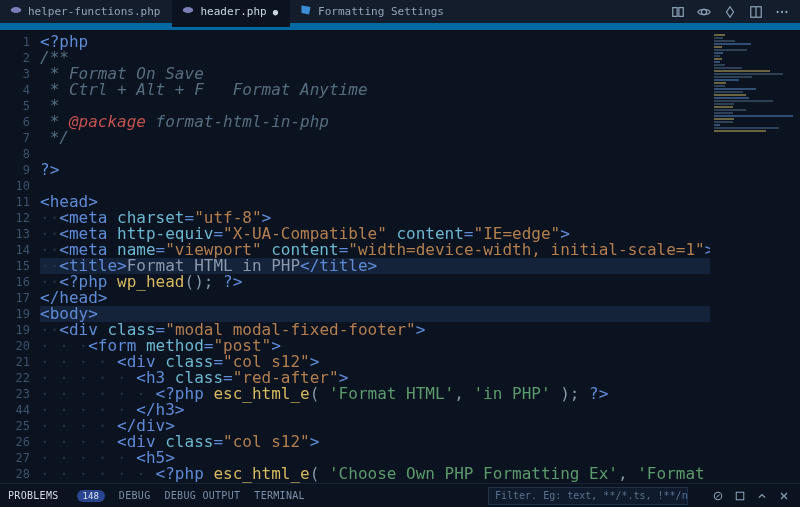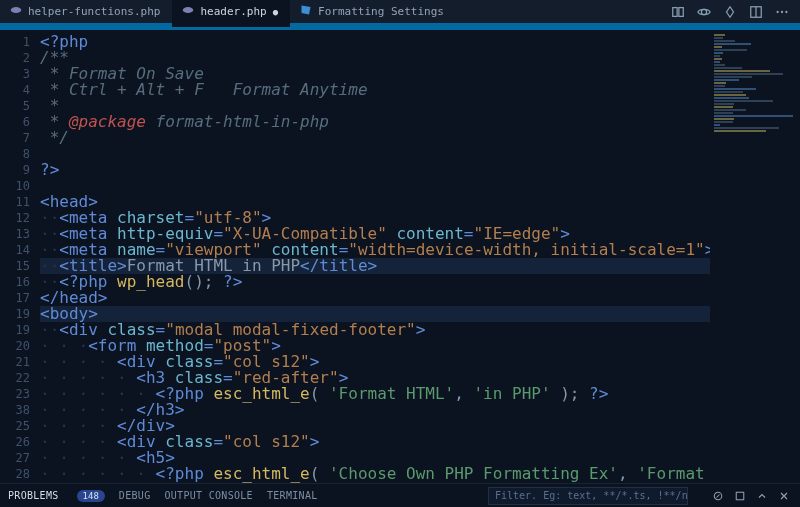--- a/index.html
+++ b/index.html
@@ -227,21 +227,21 @@
       <div>14</div>
       <div>15</div>
       <div>16</div>
       <div>17</div>
       <div>19</div>
       <div>19</div>
       <div>20</div>
       <div>21</div>
       <div>22</div>
       <div>23</div>
-      <div>38</div>
+      <div>44</div>
       <div>25</div>
       <div>26</div>
       <div>27</div>
       <div>28</div>
       <div>29</div>
     </div>
   <div class="code" id="code"><div><span class="t-tag">&lt;?php</span></div><div><span class="t-comment">/**</span></div><div><span class="t-comment"> * Format On Save</span></div><div><span class="t-comment"> * Ctrl + Alt + F   Format Anytime</span></div><div><span class="t-comment"> *</span></div><div><span class="t-comment"> * </span><span class="t-pkg">@package</span><span class="t-comment"> format-html-in-php</span></div><div><span class="t-comment"> */</span></div><div></div><div><span class="t-tag">?&gt;</span></div><div></div><div><span class="t-tag">&lt;head&gt;</span></div><div><span class="t-whitespace">··</span><span class="t-tag">&lt;meta </span><span class="t-attr">charset</span><span class="t-op">=</span><span class="t-str">"utf-8"</span><span class="t-tag">&gt;</span></div><div><span class="t-whitespace">··</span><span class="t-tag">&lt;meta </span><span class="t-attr">http-equiv</span><span class="t-op">=</span><span class="t-str">"X-UA-Compatible" </span><span class="t-attr">content</span><span class="t-op">=</span><span class="t-str">"IE=edge"</span><span class="t-tag">&gt;</span></div><div><span class="t-whitespace">··</span><span class="t-tag">&lt;meta </span><span class="t-attr">name</span><span class="t-op">=</span><span class="t-str">"viewport" </span><span class="t-attr">content</span><span class="t-op">=</span><span class="t-str">"width=device-width, initial-scale=1"</span><span class="t-tag">&gt;</span></div><div class="hl"><span class="t-whitespace">··</span><span class="t-tag">&lt;title&gt;</span><span>Format HTML in PHP</span><span class="t-tag">&lt;/title&gt;</span></div><div><span class="t-whitespace">··</span><span class="t-tag">&lt;?php </span><span class="t-fn">wp_head</span><span>(); </span><span class="t-tag">?&gt;</span></div><div><span class="t-tag">&lt;/head&gt;</span></div><div class="hl"><span class="t-tag">&lt;body&gt;</span></div><div><span class="t-whitespace">··</span><span class="t-tag">&lt;div </span><span class="t-attr">class</span><span class="t-op">=</span><span class="t-str">"modal modal-fixed-footer"</span><span class="t-tag">&gt;</span></div><div><span class="t-whitespace">· · ·</span><span class="t-tag">&lt;form </span><span class="t-attr">method</span><span class="t-op">=</span><span class="t-str">"post"</span><span class="t-tag">&gt;</span></div><div><span class="t-whitespace">· · · · </span><span class="t-tag">&lt;div </span><span class="t-attr">class</span><span class="t-op">=</span><span class="t-str">"col s12"</span><span class="t-tag">&gt;</span></div><div><span class="t-whitespace">· · · · · </span><span class="t-tag">&lt;h3 </span><span class="t-attr">class</span><span class="t-op">=</span><span class="t-str">"red-after"</span><span class="t-tag">&gt;</span></div><div><span class="t-whitespace">· · · · · · </span><span class="t-tag">&lt;?php </span><span class="t-fn">esc_html_e</span><span>( </span><span class="t-str2">'Format HTML'</span><span>, </span><span class="t-str2">'in PHP'</span><span> ); </span><span class="t-tag">?&gt;</span></div><div><span class="t-whitespace">· · · · · </span><span class="t-tag">&lt;/h3&gt;</span></div><div><span class="t-whitespace">· · · · </span><span class="t-tag">&lt;/div&gt;</span></div><div><span class="t-whitespace">· · · · </span><span class="t-tag">&lt;div </span><span class="t-attr">class</span><span class="t-op">=</span><span class="t-str">"col s12"</span><span class="t-tag">&gt;</span></div><div><span class="t-whitespace">· · · · · </span><span class="t-tag">&lt;h5&gt;</span></div><div><span class="t-whitespace">· · · · · · </span><span class="t-tag">&lt;?php </span><span class="t-fn">esc_html_e</span><span>( </span><span class="t-str2">'Choose Own PHP Formatting Ex'</span><span>, </span><span class="t-str2">'Format HTML'</span><span> ); </span><span class="t-tag">?&gt;</span></div><div></div></div>
   <div class="minimap" id="minimap">
       <div class="mm-line y" style="top: 4px; left: 4px; width: 10.5px;"></div>
       <div class="mm-line " style="top: 7px; left: 4px; width: 8.7px;"></div>
@@ -277,21 +277,21 @@
       <div class="mm-line " style="top: 97px; left: 4px; width: 64.5px;"></div>
       <div class="mm-line y" style="top: 100px; left: 4px; width: 51.9px;"></div>
     </div>
 </div>
 
 <div class="panel-tabs">
   <div id="panel-tabs-container" style="display:flex; gap:14px; align-items:center;justify-content:space-between;">
       <span class="ptab active">PROBLEMS</span>
       <span class="badge">148</span>
       <span class="ptab">DEBUG</span>
-      <span class="ptab">OUTPUT CONSOLE</span>
+      <span class="ptab">DEBUG OUTPUT</span>
       <span class="ptab">TERMINAL</span>
     </div>
   <div class="filter-box">
     <span>Filter. Eg: text, **/*.ts, !**/node_modules/**</span>
   </div>
   <div class="panel-right-icons">
     <span class="picon">
         <svg viewBox="0 0 16 16" fill="none" stroke="currentColor" stroke-width="1.4">
           <circle cx="8" cy="8" r="5"></circle>
           <path d="M6 10l4-4"></path>

